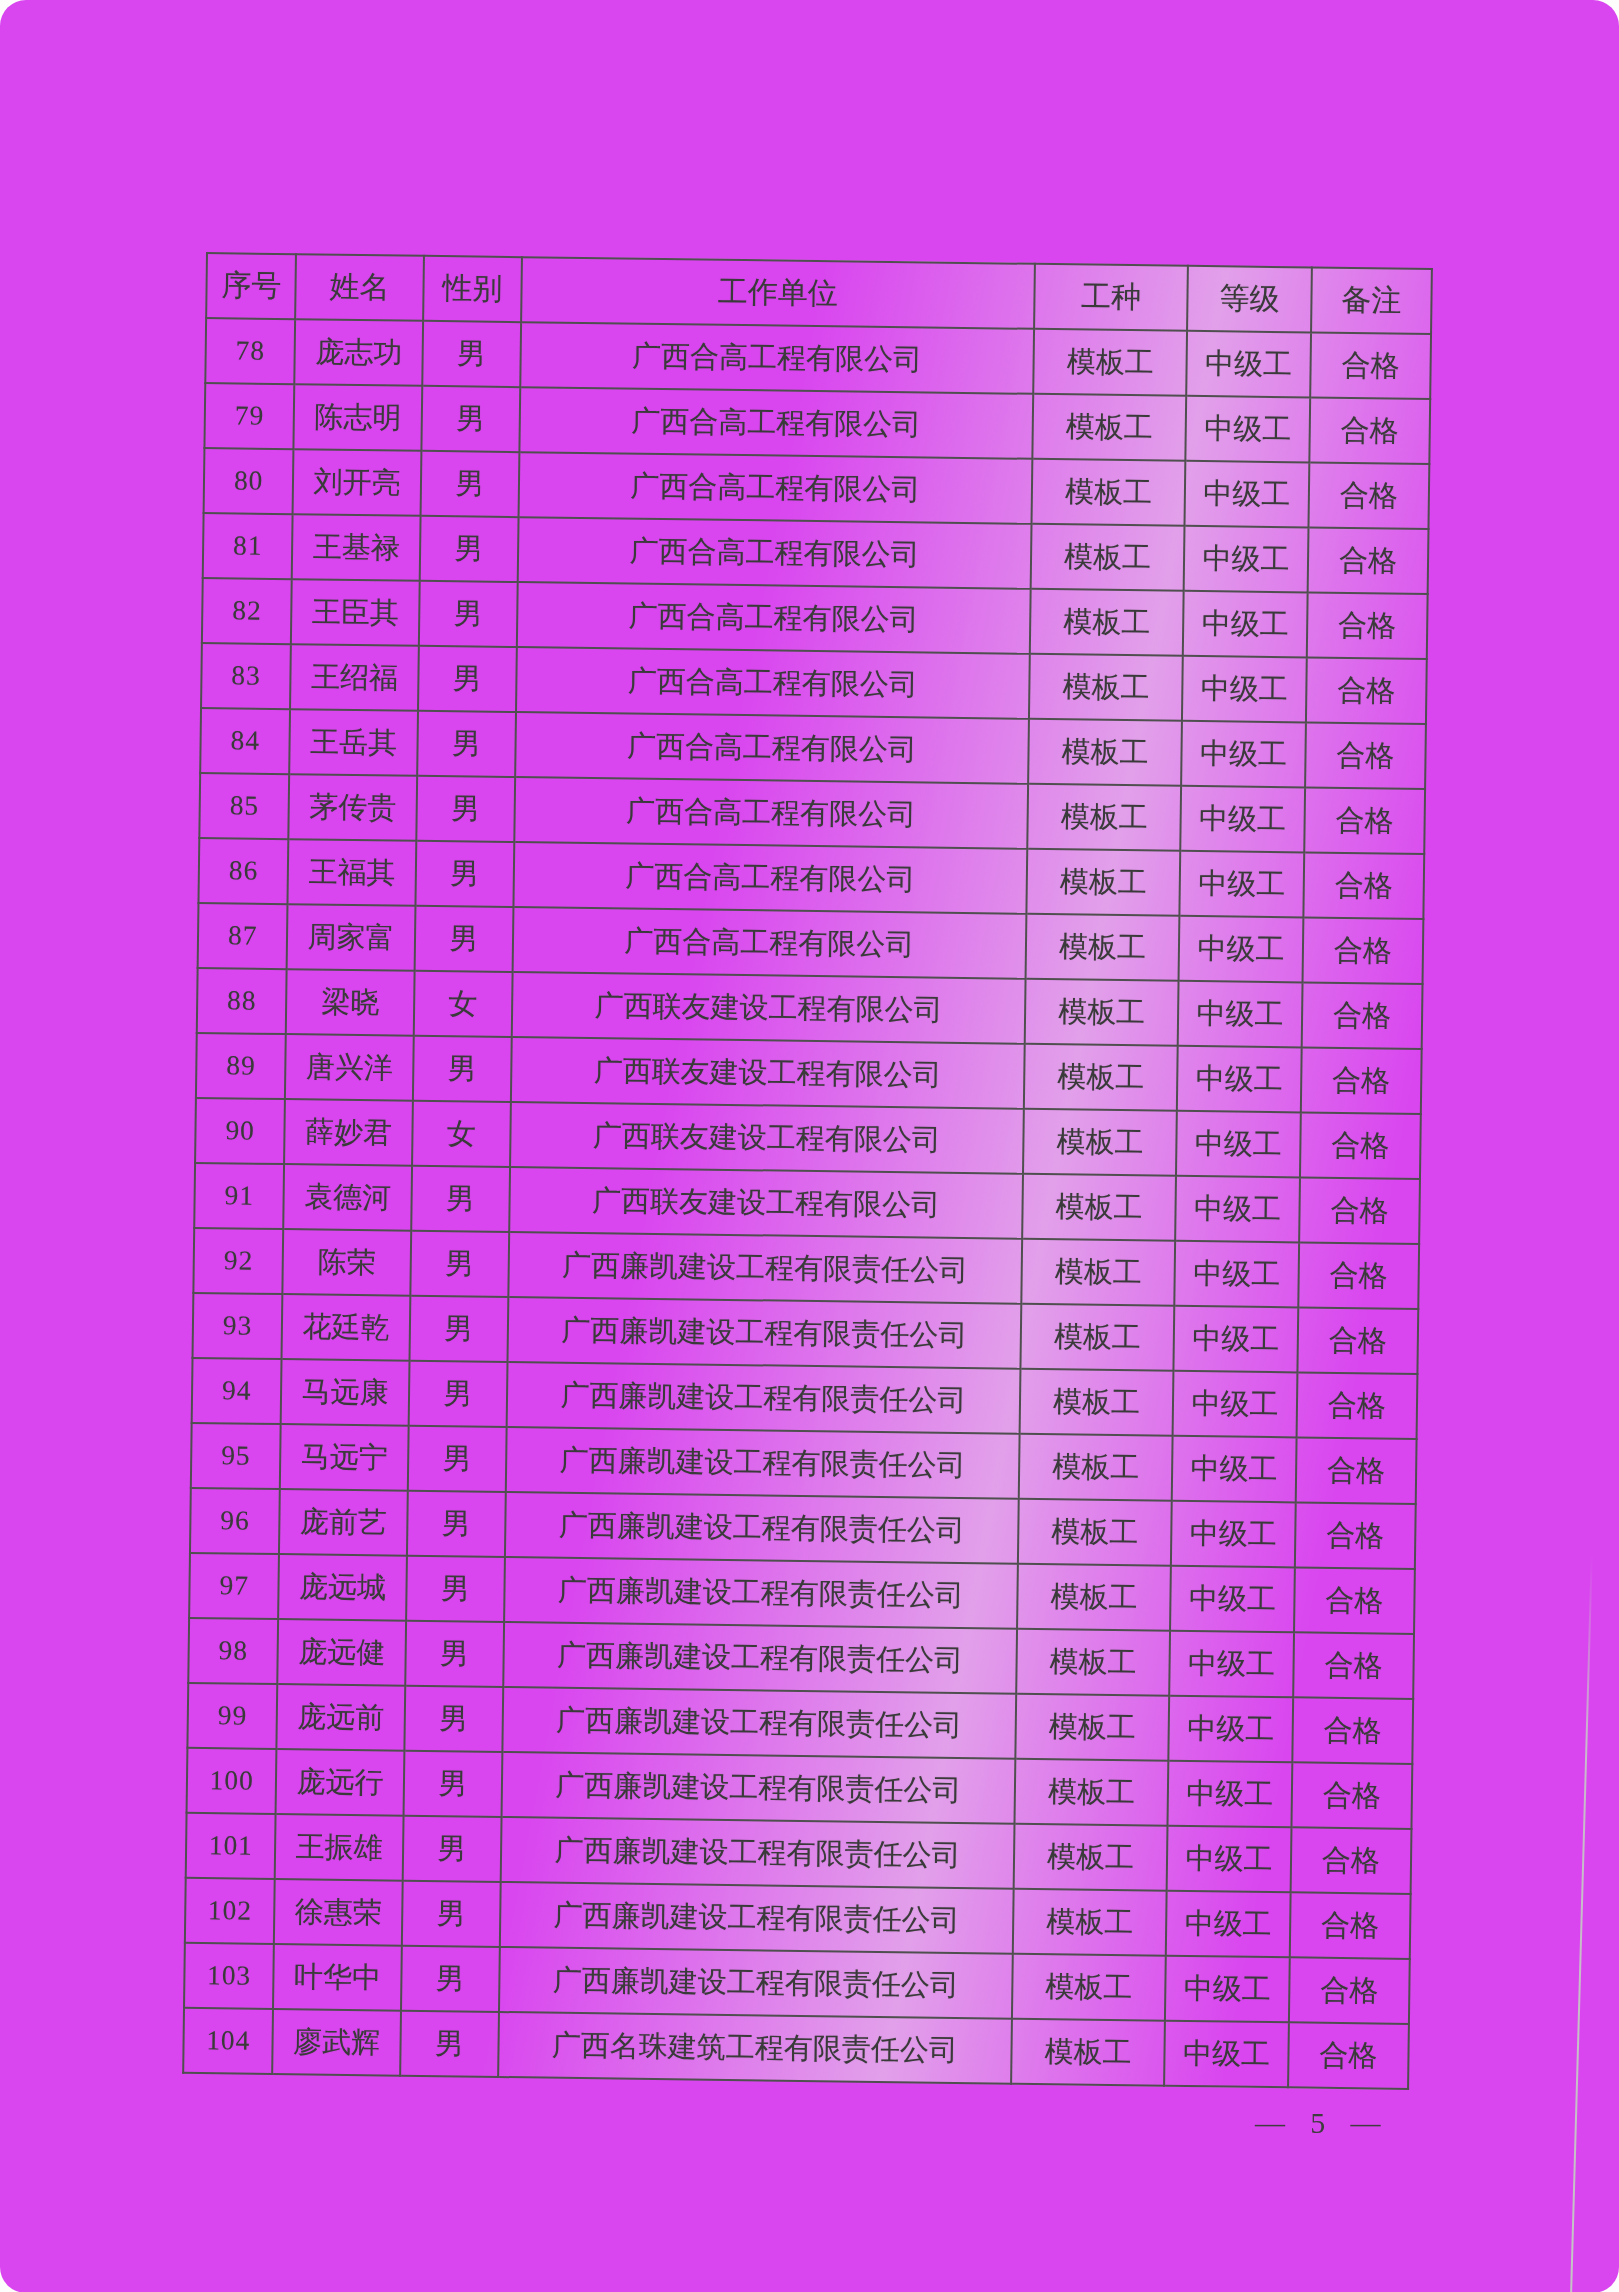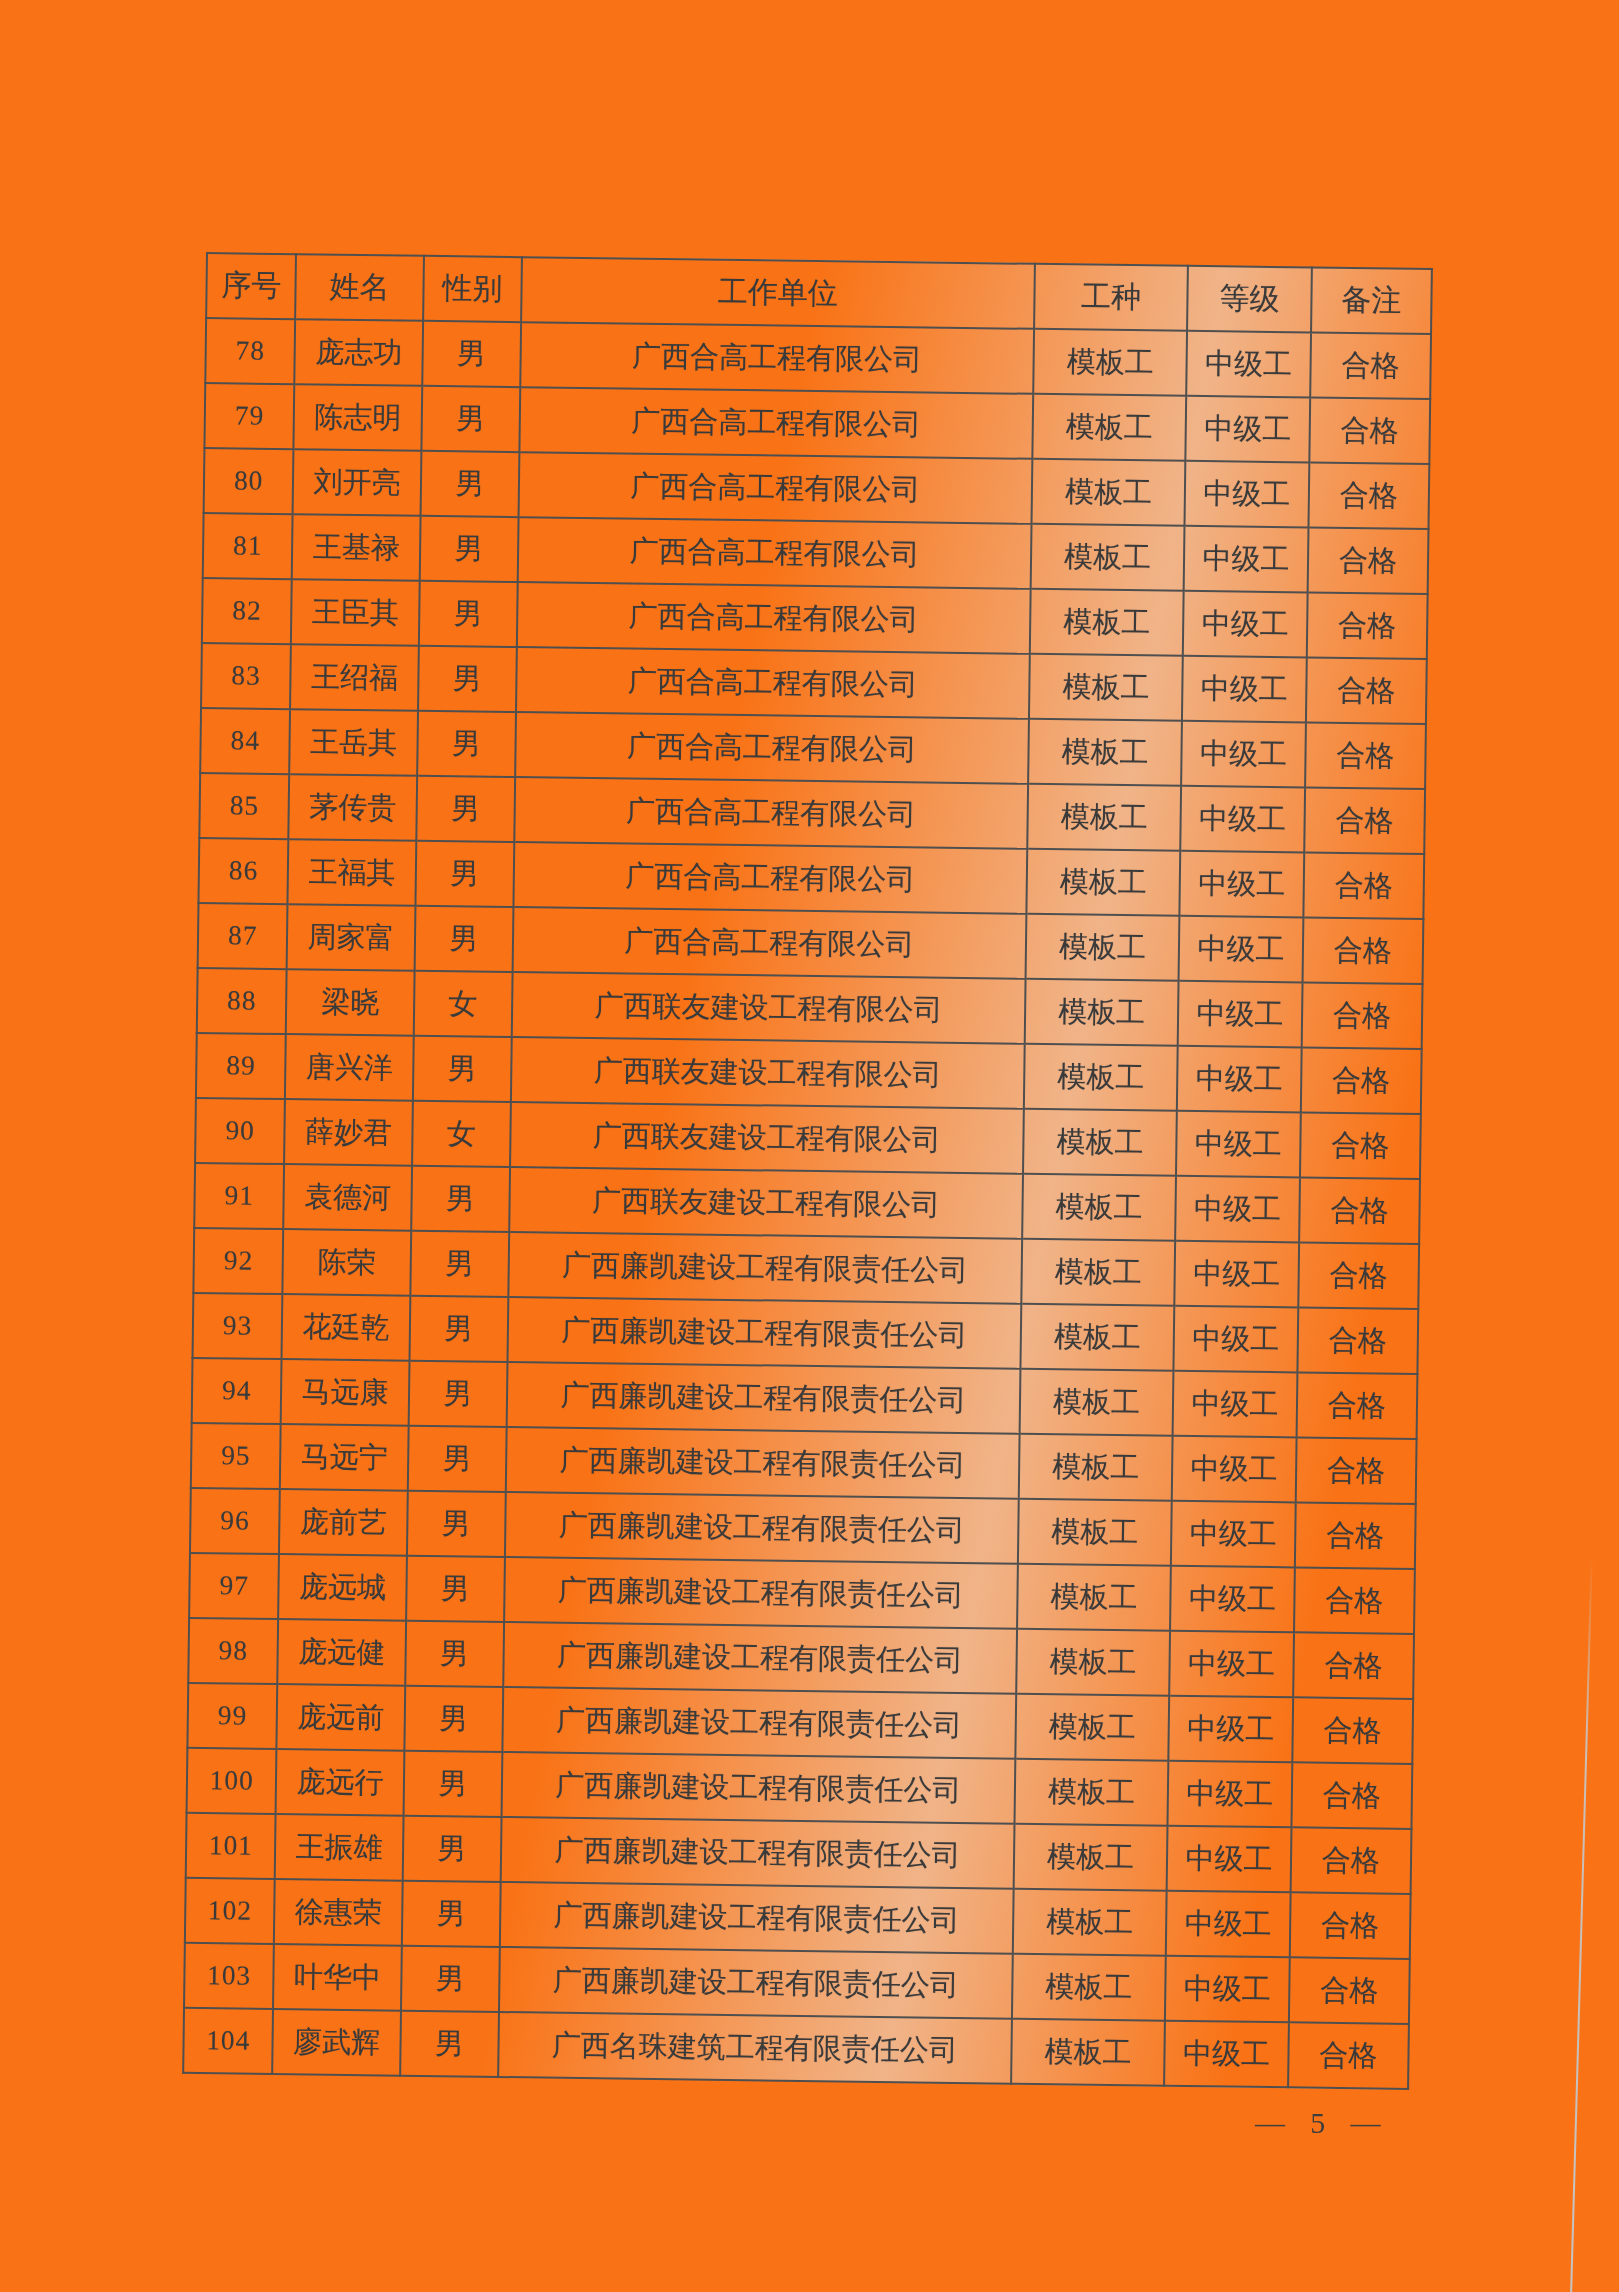--- a/index.html
+++ b/index.html
@@ -8,21 +8,22 @@
     width: 1619px;
     height: 2293px;
     overflow: hidden;
     background: #fdfdfc;
     font-family: "Liberation Serif", "DejaVu Serif", serif;
   }
   .page {
     position: relative;
     width: 1619px;
     height: 2293px;
-    background: #f97316;
+    background: #d946ef;
+    border-radius: 26px;
   }
   .table-wrap {
     position: absolute;
     left: 206px;
     top: 252px;
     width: 1227px;
     transform: rotate(0.75deg);
     transform-origin: 0 0;
   }
   table {

